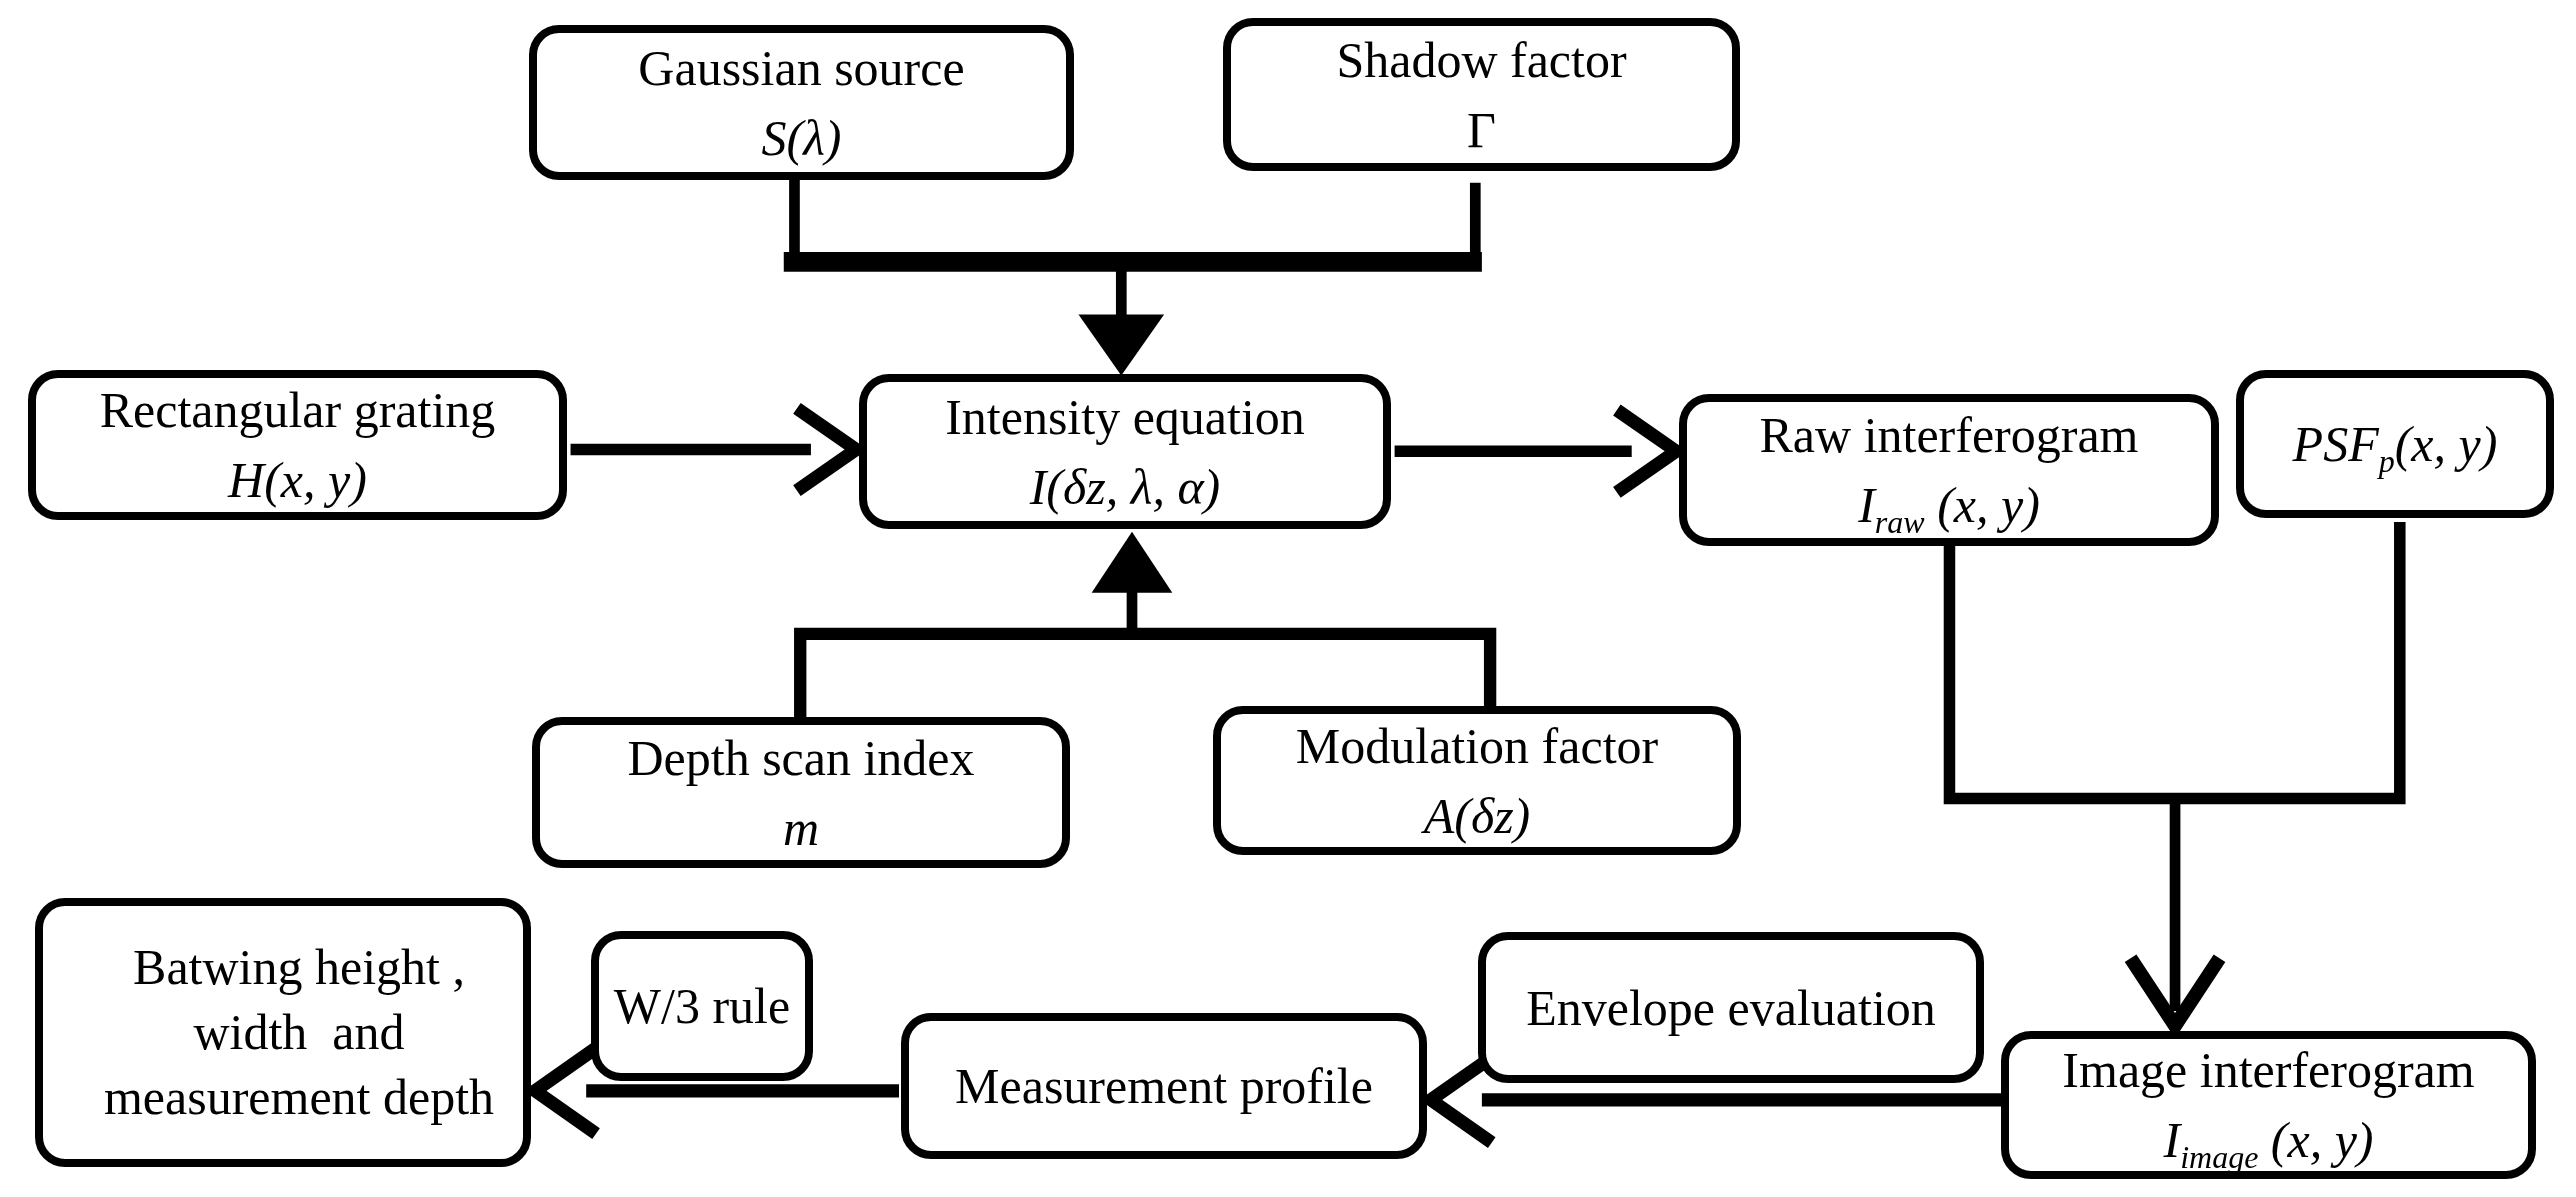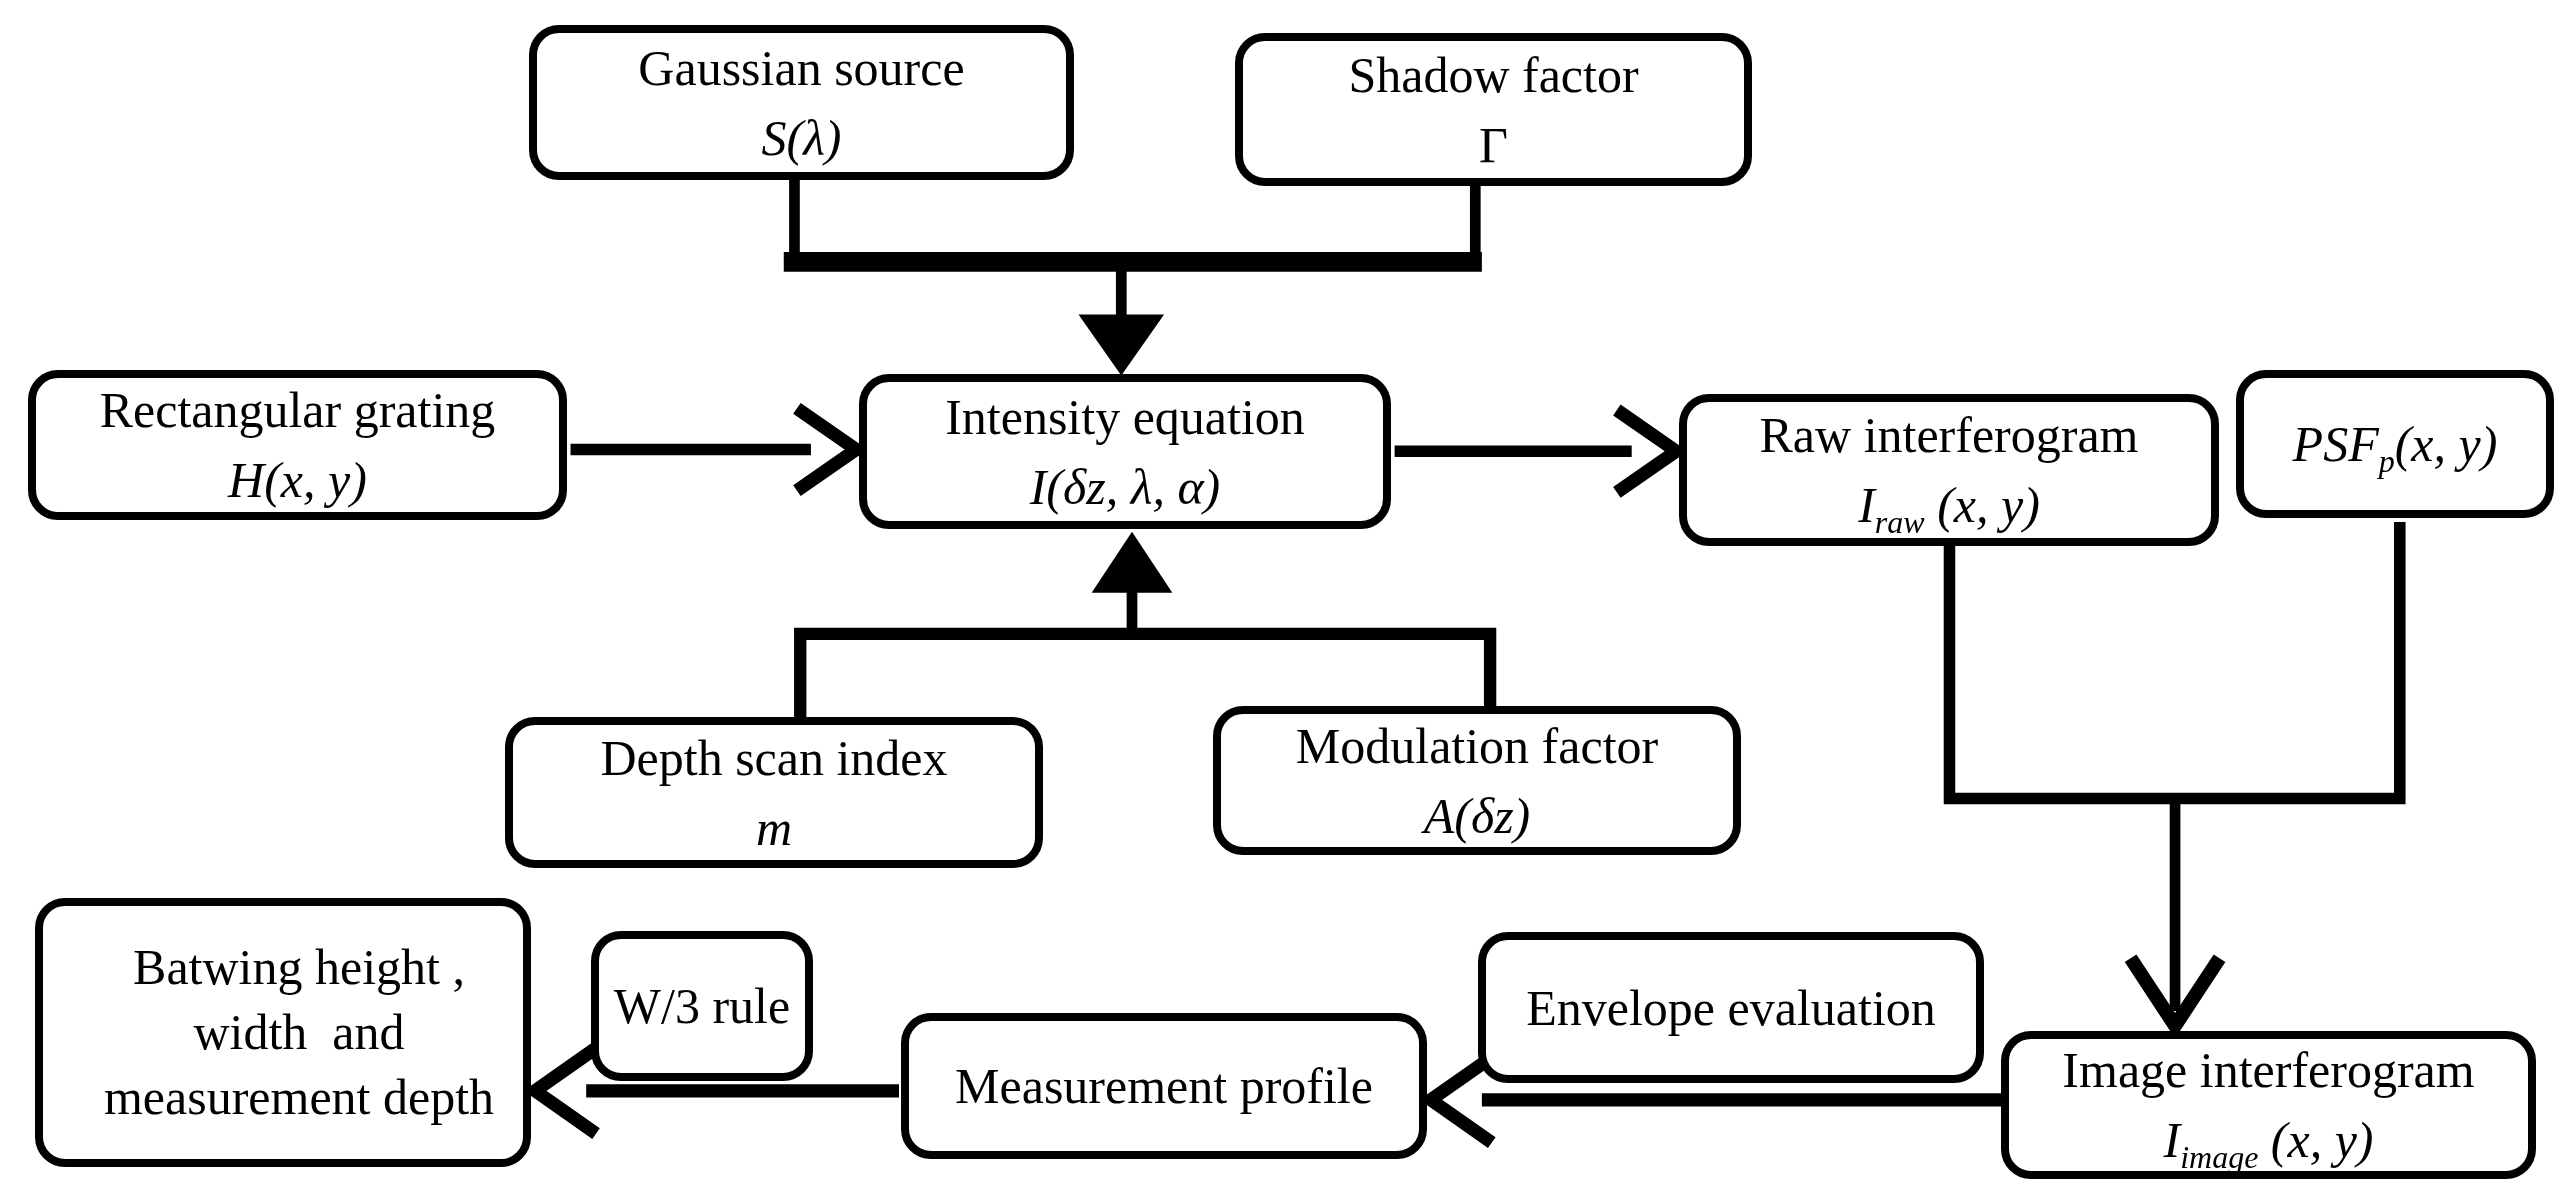--- a/index.html
+++ b/index.html
@@ -44,26 +44,26 @@
   }
   .math sub {
     font-size: 0.64em;
     font-style: italic;
     line-height: 0;
   }
   .roman { font-style: normal; }
 
   
   #n-gaussian   { left:  529px; top:   25px; width: 545px; height: 155px; }
-  #n-shadow     { left: 1223px; top:   33px; width: 517px; height: 153px; margin-left: 12px; }
+  #n-shadow     { left: 1223px; top:   18px; width: 517px; height: 153px; }
   #n-grating    { left:   28px; top:  370px; width: 539px; height: 150px; }
   #n-intensity  { left: 859px; top:  374px; width: 532px; height: 155px; }
   #n-raw        { left: 1679px; top:  394px; width: 540px; height: 152px; }
   #n-psf        { left: 2236px; top:  370px; width: 318px; height: 148px; }
-  #n-depth      { left:  505px; top:  717px; width: 538px; height: 151px; }
+  #n-depth      { left:  532px; top:  717px; width: 538px; height: 151px; }
   #n-modulation { left: 1213px; top:  706px; width: 528px; height: 149px; }
   #n-batwing    { left:   35px; top: 898px; width: 496px; height: 269px; line-height: 1.30; padding-left: 32px; }
   #n-w3rule     { left:  591px; top: 931px; width: 222px; height: 150px; }
   #n-measprof   { left: 901px; top: 1013px; width: 526px; height: 146px; }
   #n-envelope   { left: 1478px; top: 932px; width: 506px; height: 151px; }
   #n-imageint   { left: 2001px; top: 1031px; width: 535px; height: 148px; }
 </style>
 </head>
 <body>
 

